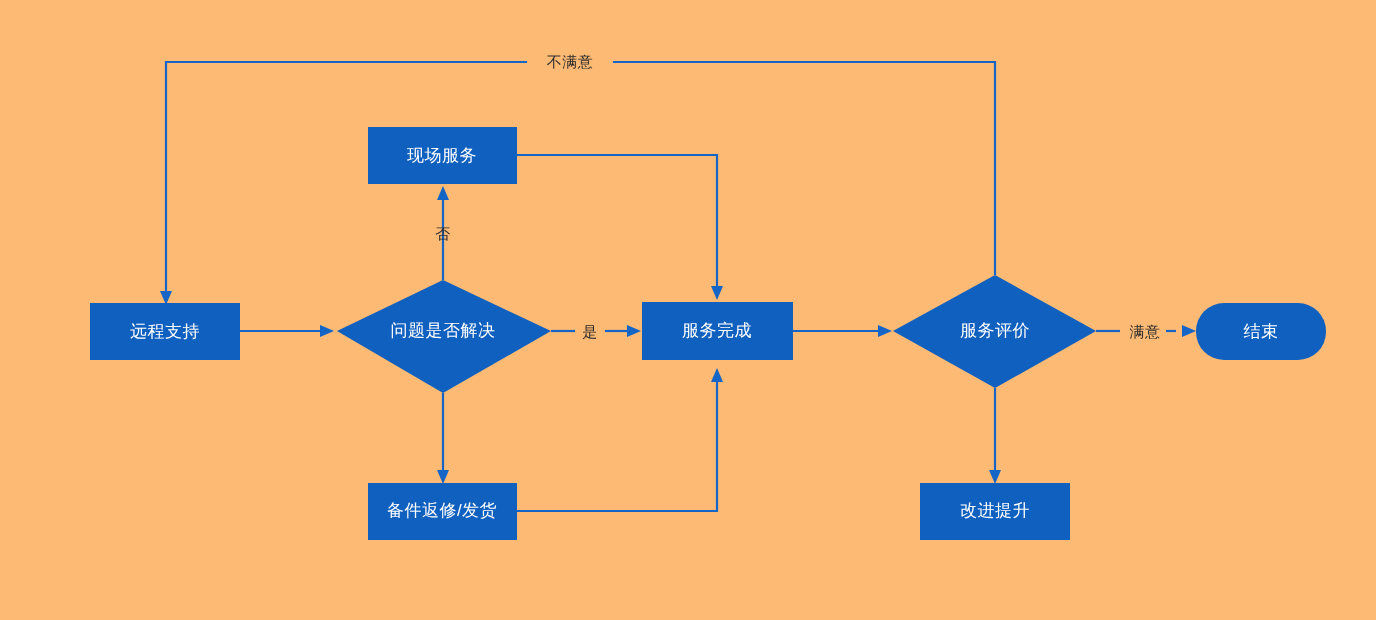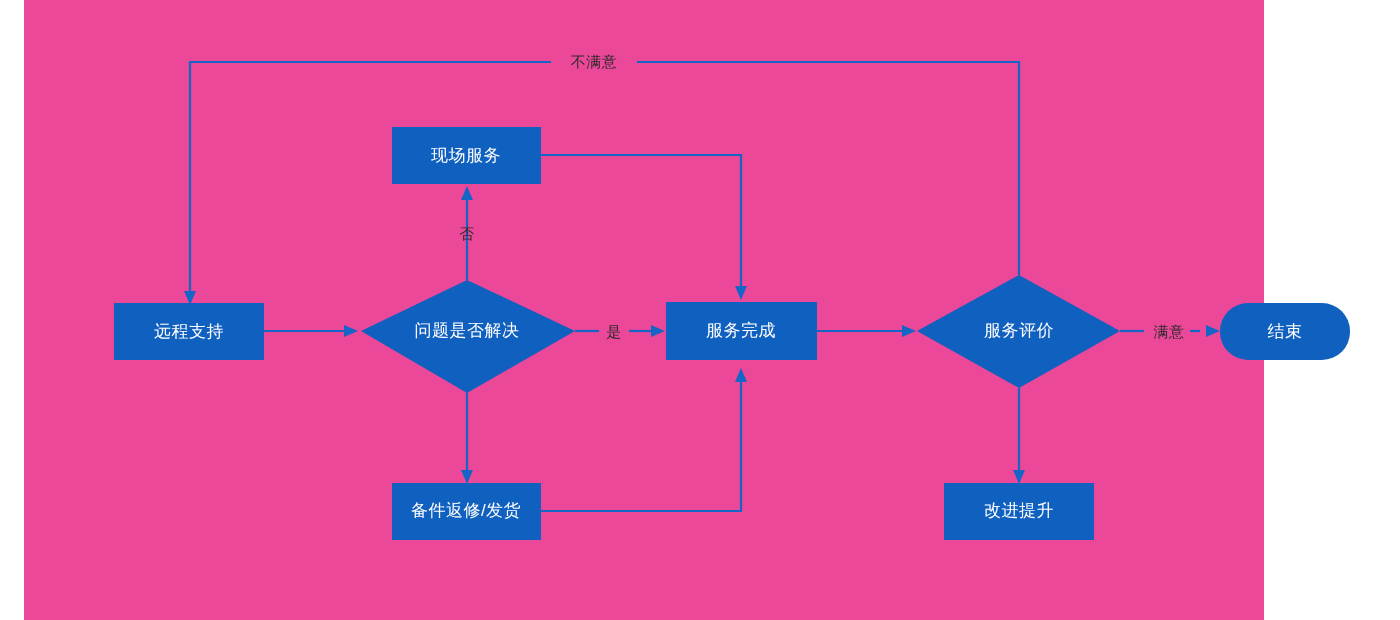--- a/index.html
+++ b/index.html
@@ -8,24 +8,23 @@
     background: #ffffff;
   }
   body {
     width: 1400px;
     height: 620px;
     font-family: "Liberation Sans", "DejaVu Sans", sans-serif;
     overflow: hidden;
   }
   #flow-root {
     position: relative;
-    width: 1240px;
+    width: 1376px;
     height: 620px;
-    background: #ec4899;
-    margin-left: 24px;
+    background: #fdba74;
   }
   svg#flow-svg {
     display: block;
     width: 1400px;
     height: 620px;
   }
   .node-shape {
     fill: #1060bf;
   }
   .node-label {

